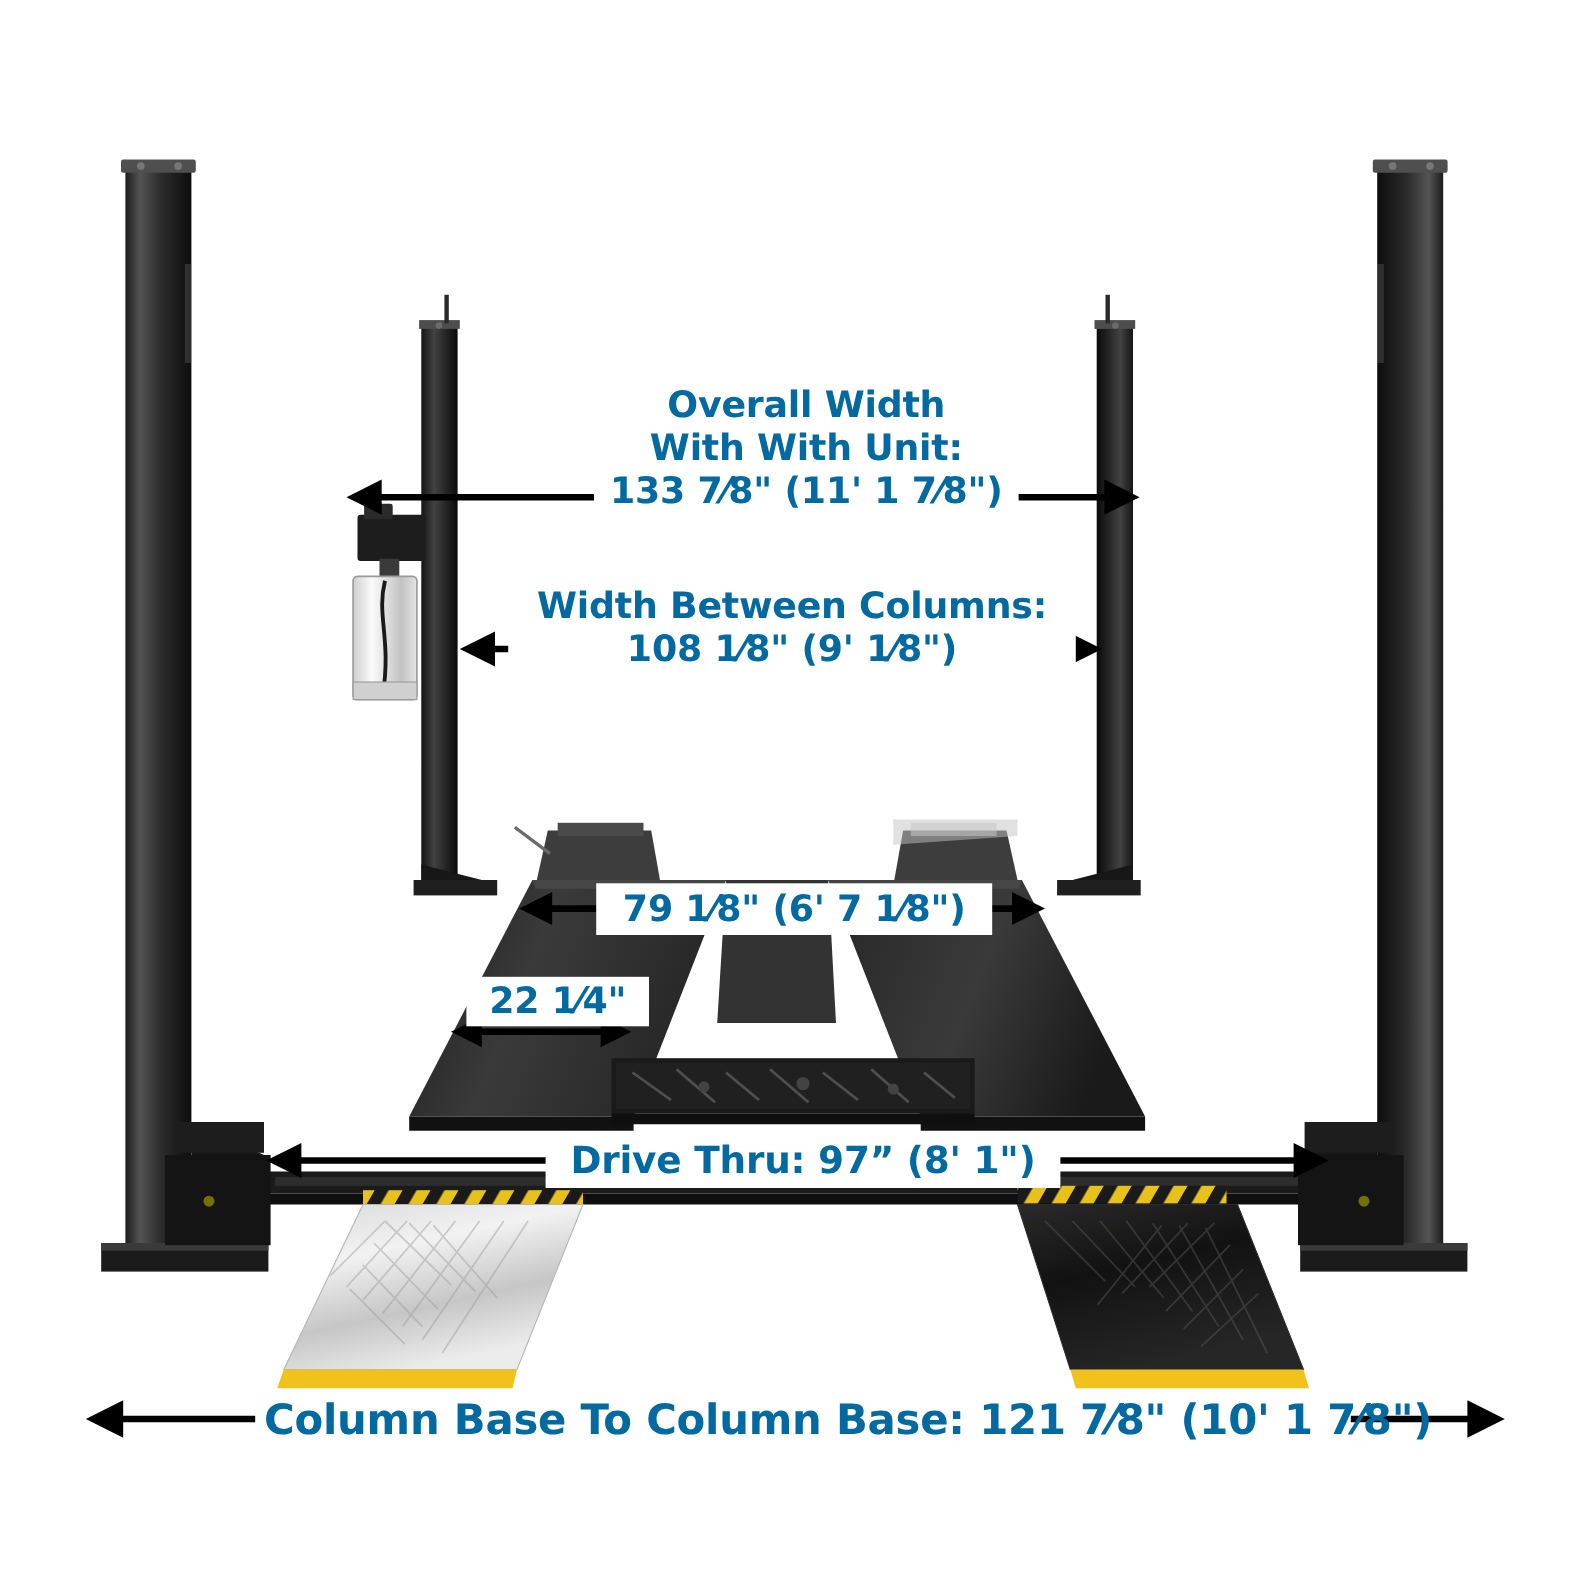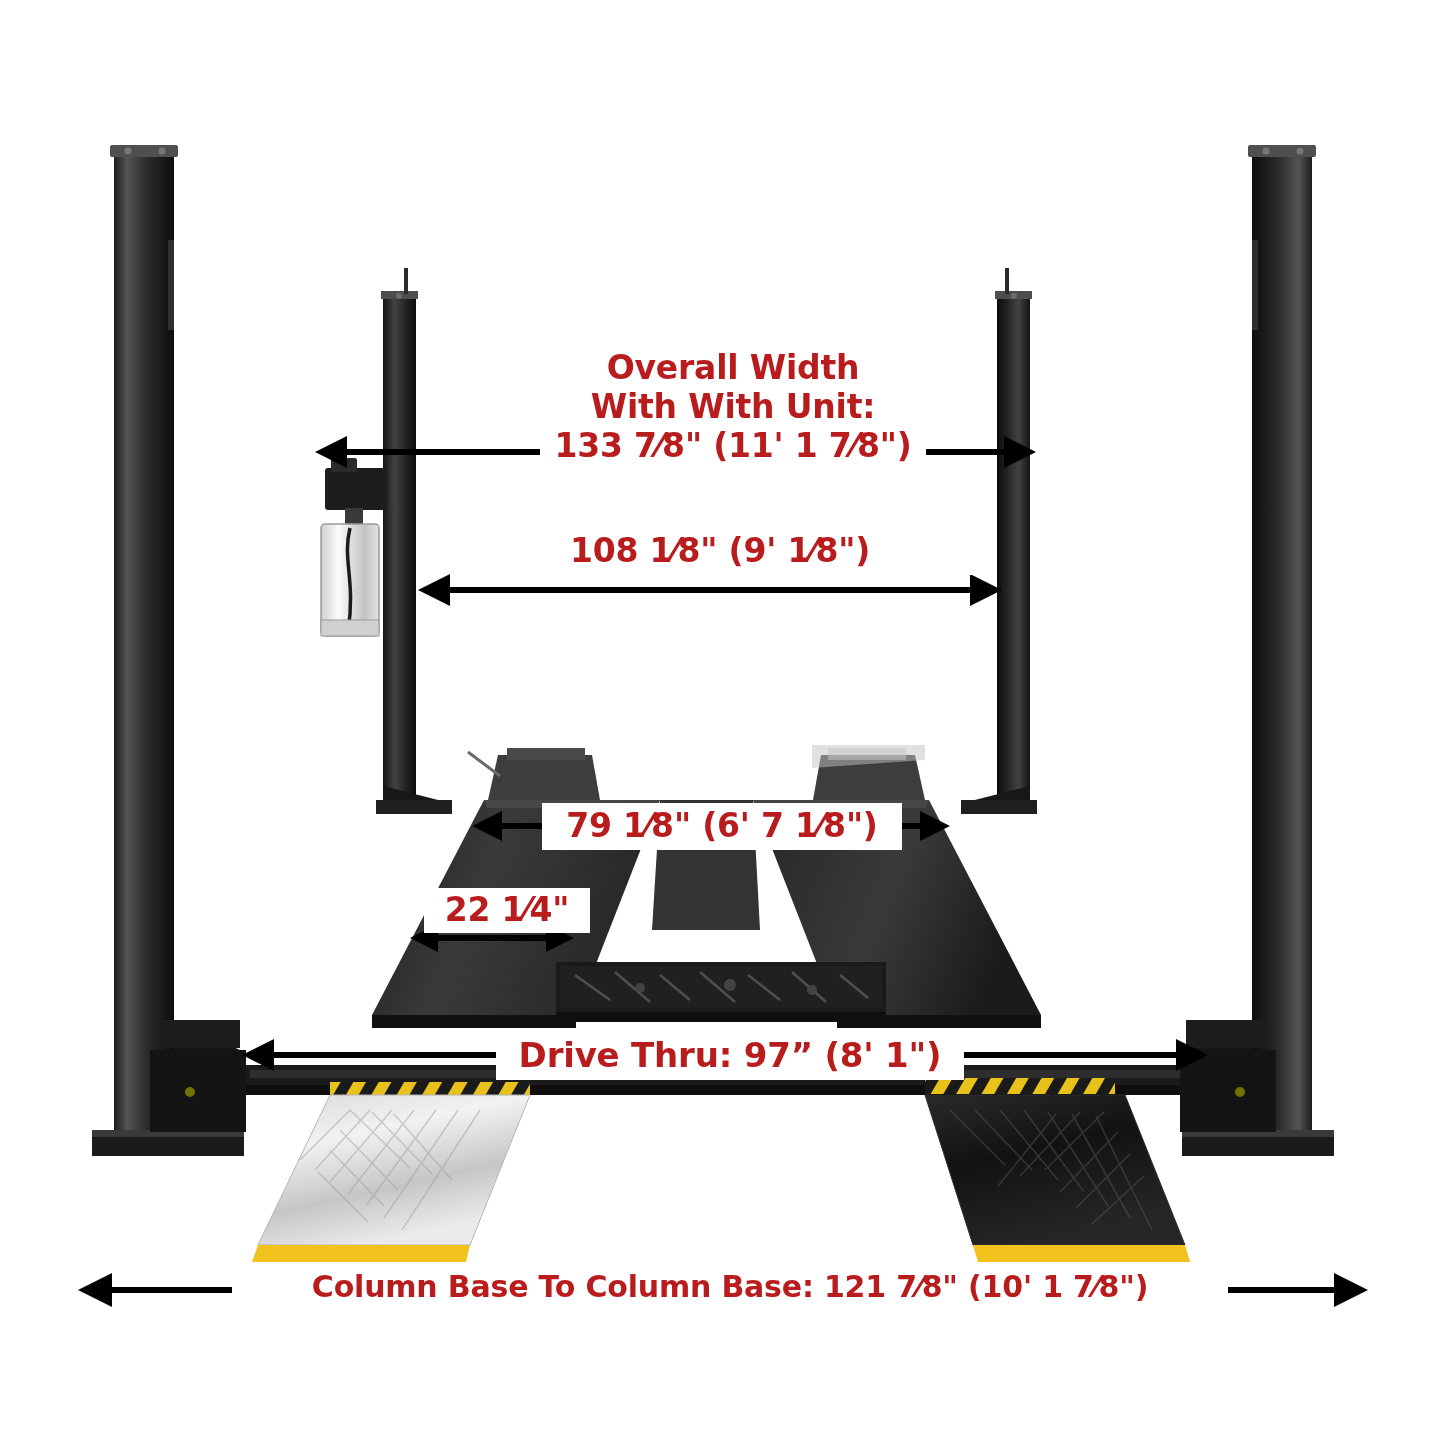--- a/index.html
+++ b/index.html
@@ -14,21 +14,21 @@
     background: #ffffff;
     overflow: hidden;
     font-family: "DejaVu Sans", sans-serif;
   }
   .abs { position: absolute; }
 
   
   .dim-label {
     position: absolute;
     background: #ffffff;
-    color: #b91c1c;
+    color: #0369a1;
     font-weight: 700;
     text-align: center;
     line-height: 1.18;
     white-space: nowrap;
     letter-spacing: -0.2px;
   }
   .dim-label .sub { display:block; }
 </style>
 </head>
 <body>
@@ -245,32 +245,33 @@
     </g>
   </svg>
 
   <div class="dim-label" style="left:540px; top:345px; width:370px; font-size:33px; padding:4px 8px;">
     <span class="sub">Overall Width</span>
     <span class="sub">With With Unit:</span>
     <span class="sub">133 7⁄8" (11' 1 7⁄8")</span>
   </div>
 
   <div class="dim-label" style="left:462px; top:528px; width:500px; font-size:33px; padding:4px 8px;">
+    <span class="sub">Width Between Columns:</span>
     <span class="sub">108 1⁄8" (9' 1⁄8")</span>
   </div>
 
   <div class="dim-label" style="left:542px; top:803px; width:340px; font-size:33px; padding:4px 10px;">
     <span class="sub">79 1⁄8" (6' 7 1⁄8")</span>
   </div>
 
   <div class="dim-label" style="left:424px; top:888px; width:150px; font-size:33px; padding:3px 8px;">
     <span class="sub">22 1⁄4"</span>
   </div>
 
   <div class="dim-label" style="left:496px; top:1030px; width:448px; font-size:34px; padding:5px 10px;">
     <span class="sub">Drive Thru: 97” (8' 1")</span>
   </div>
 
-  <div class="dim-label" style="left:232px; top:1265px; width:980px; font-size:30px; padding:4px 8px;">
+  <div class="dim-label" style="left:232px; top:1265px; width:980px; font-size:38px; padding:4px 8px;">
     <span class="sub">Column Base To Column Base: 121 7⁄8" (10' 1 7⁄8")</span>
   </div>
 
 </div>
 
 </body></html>

